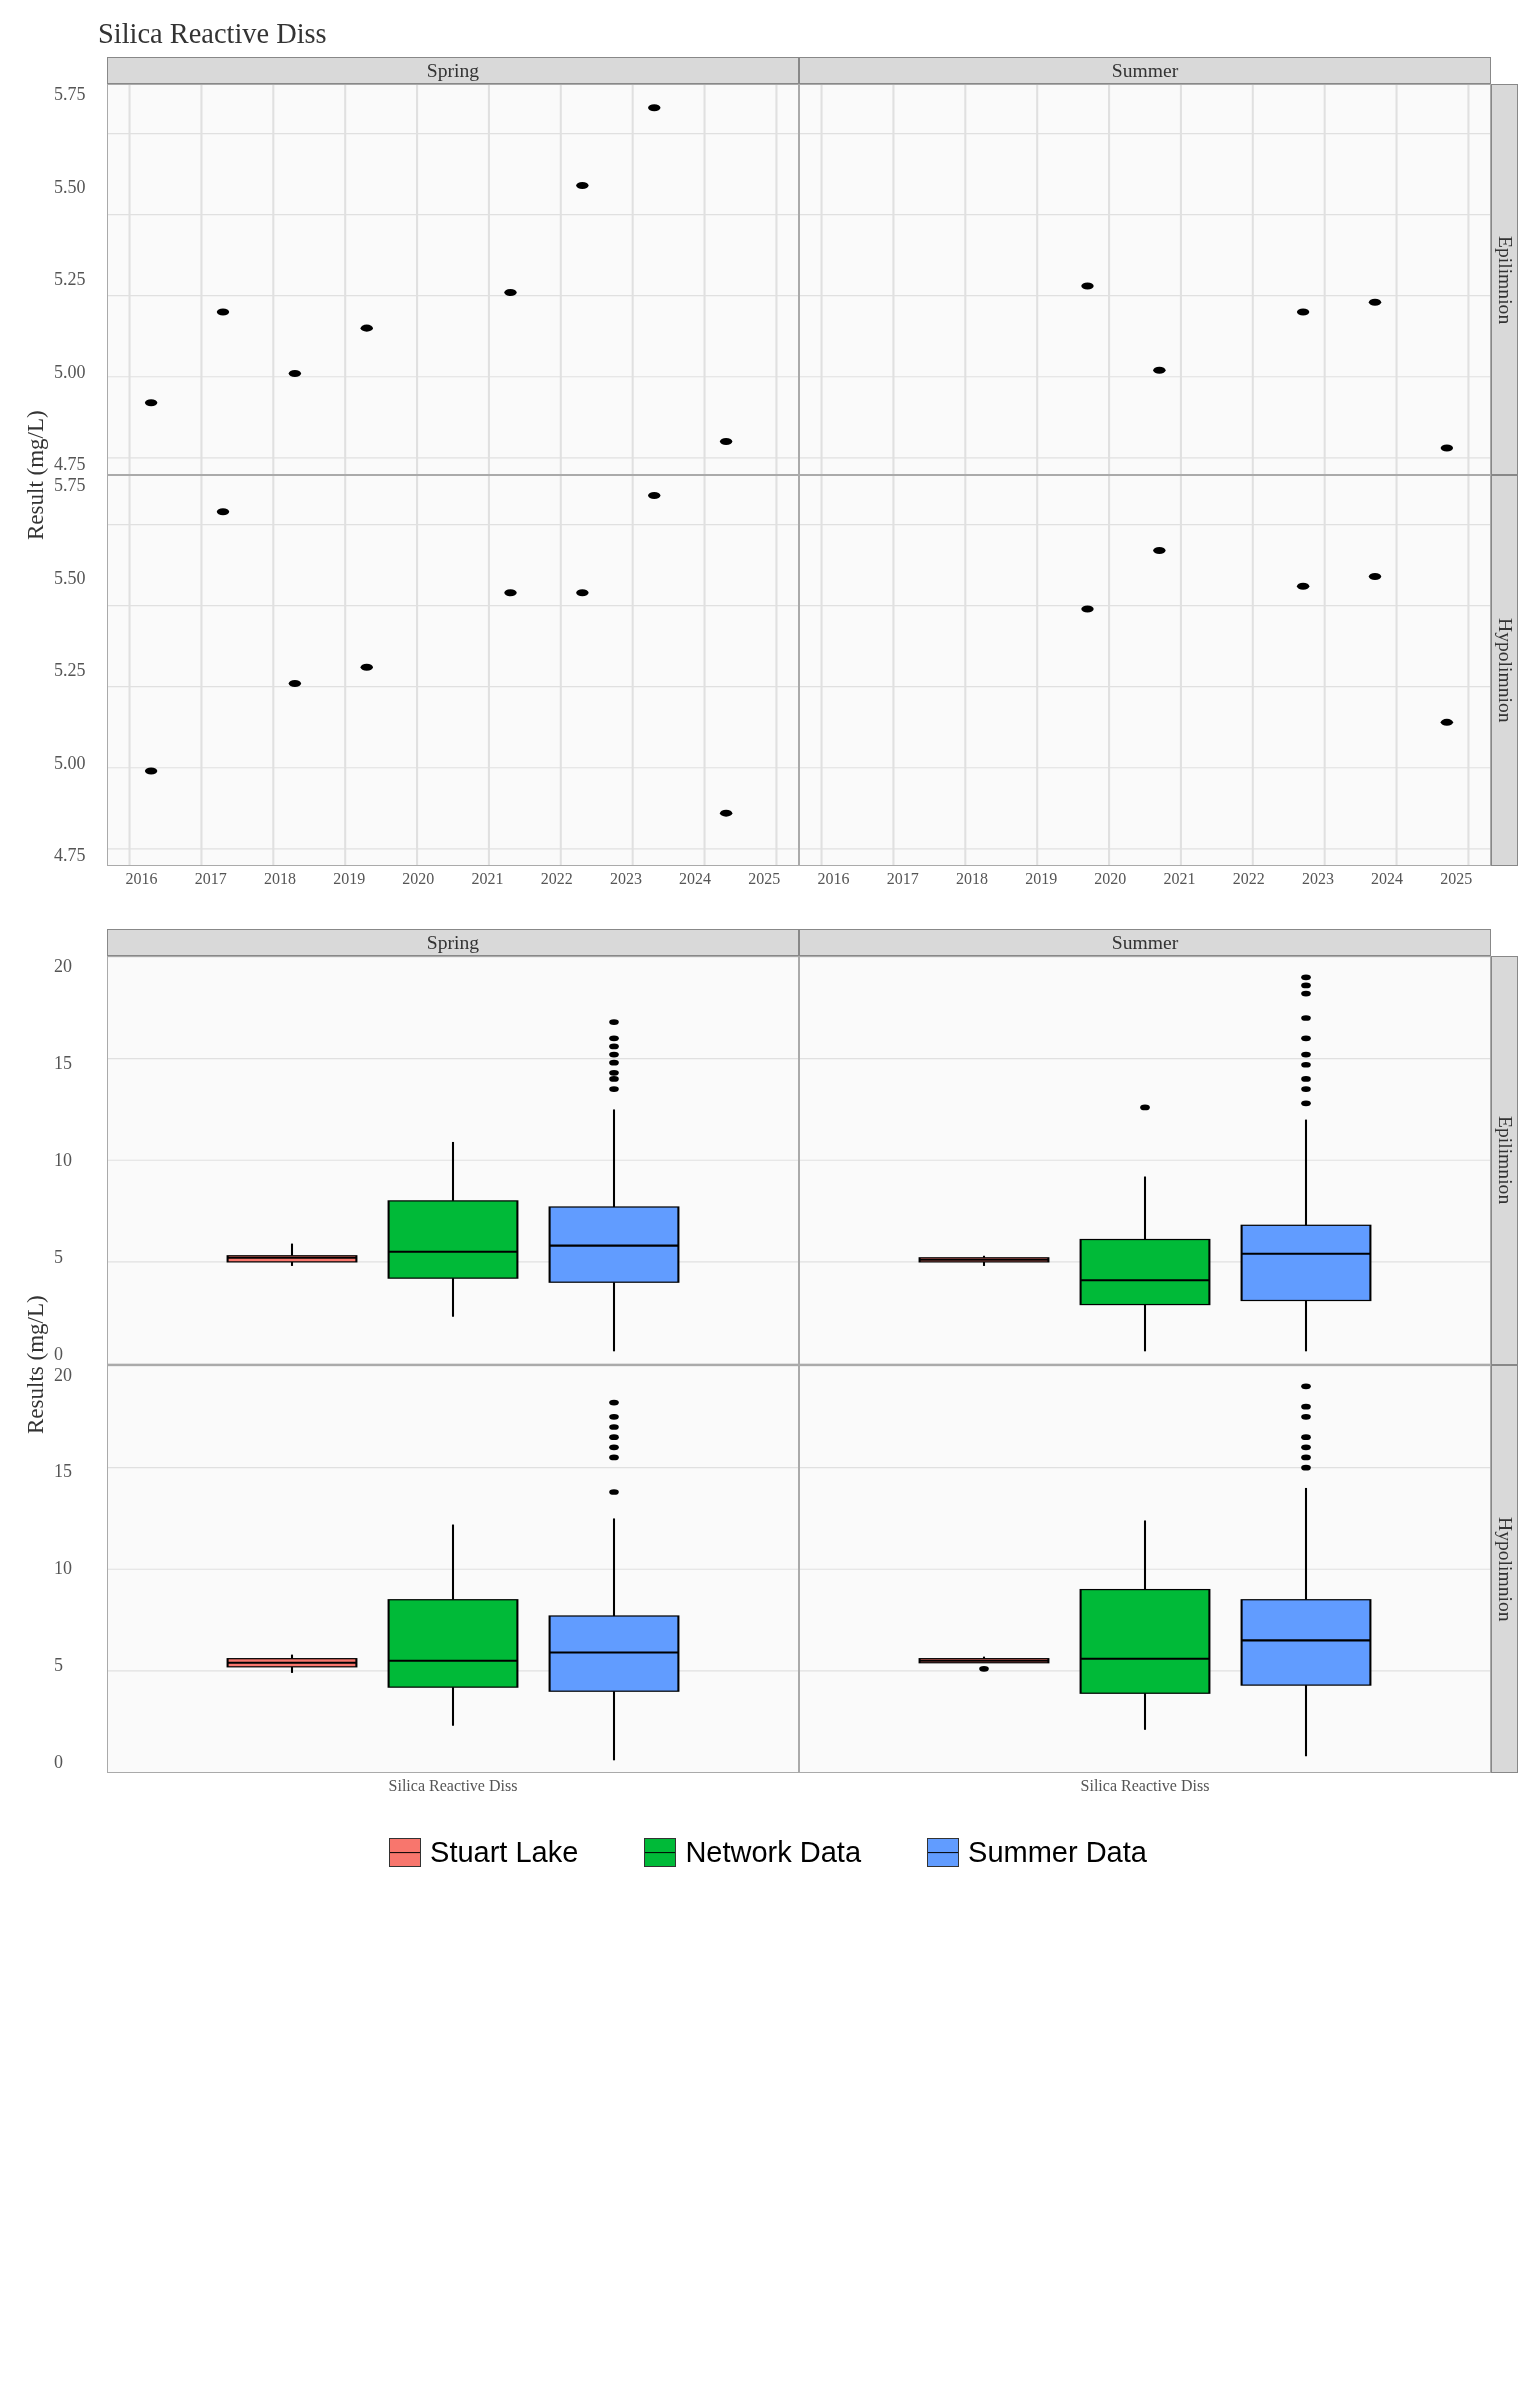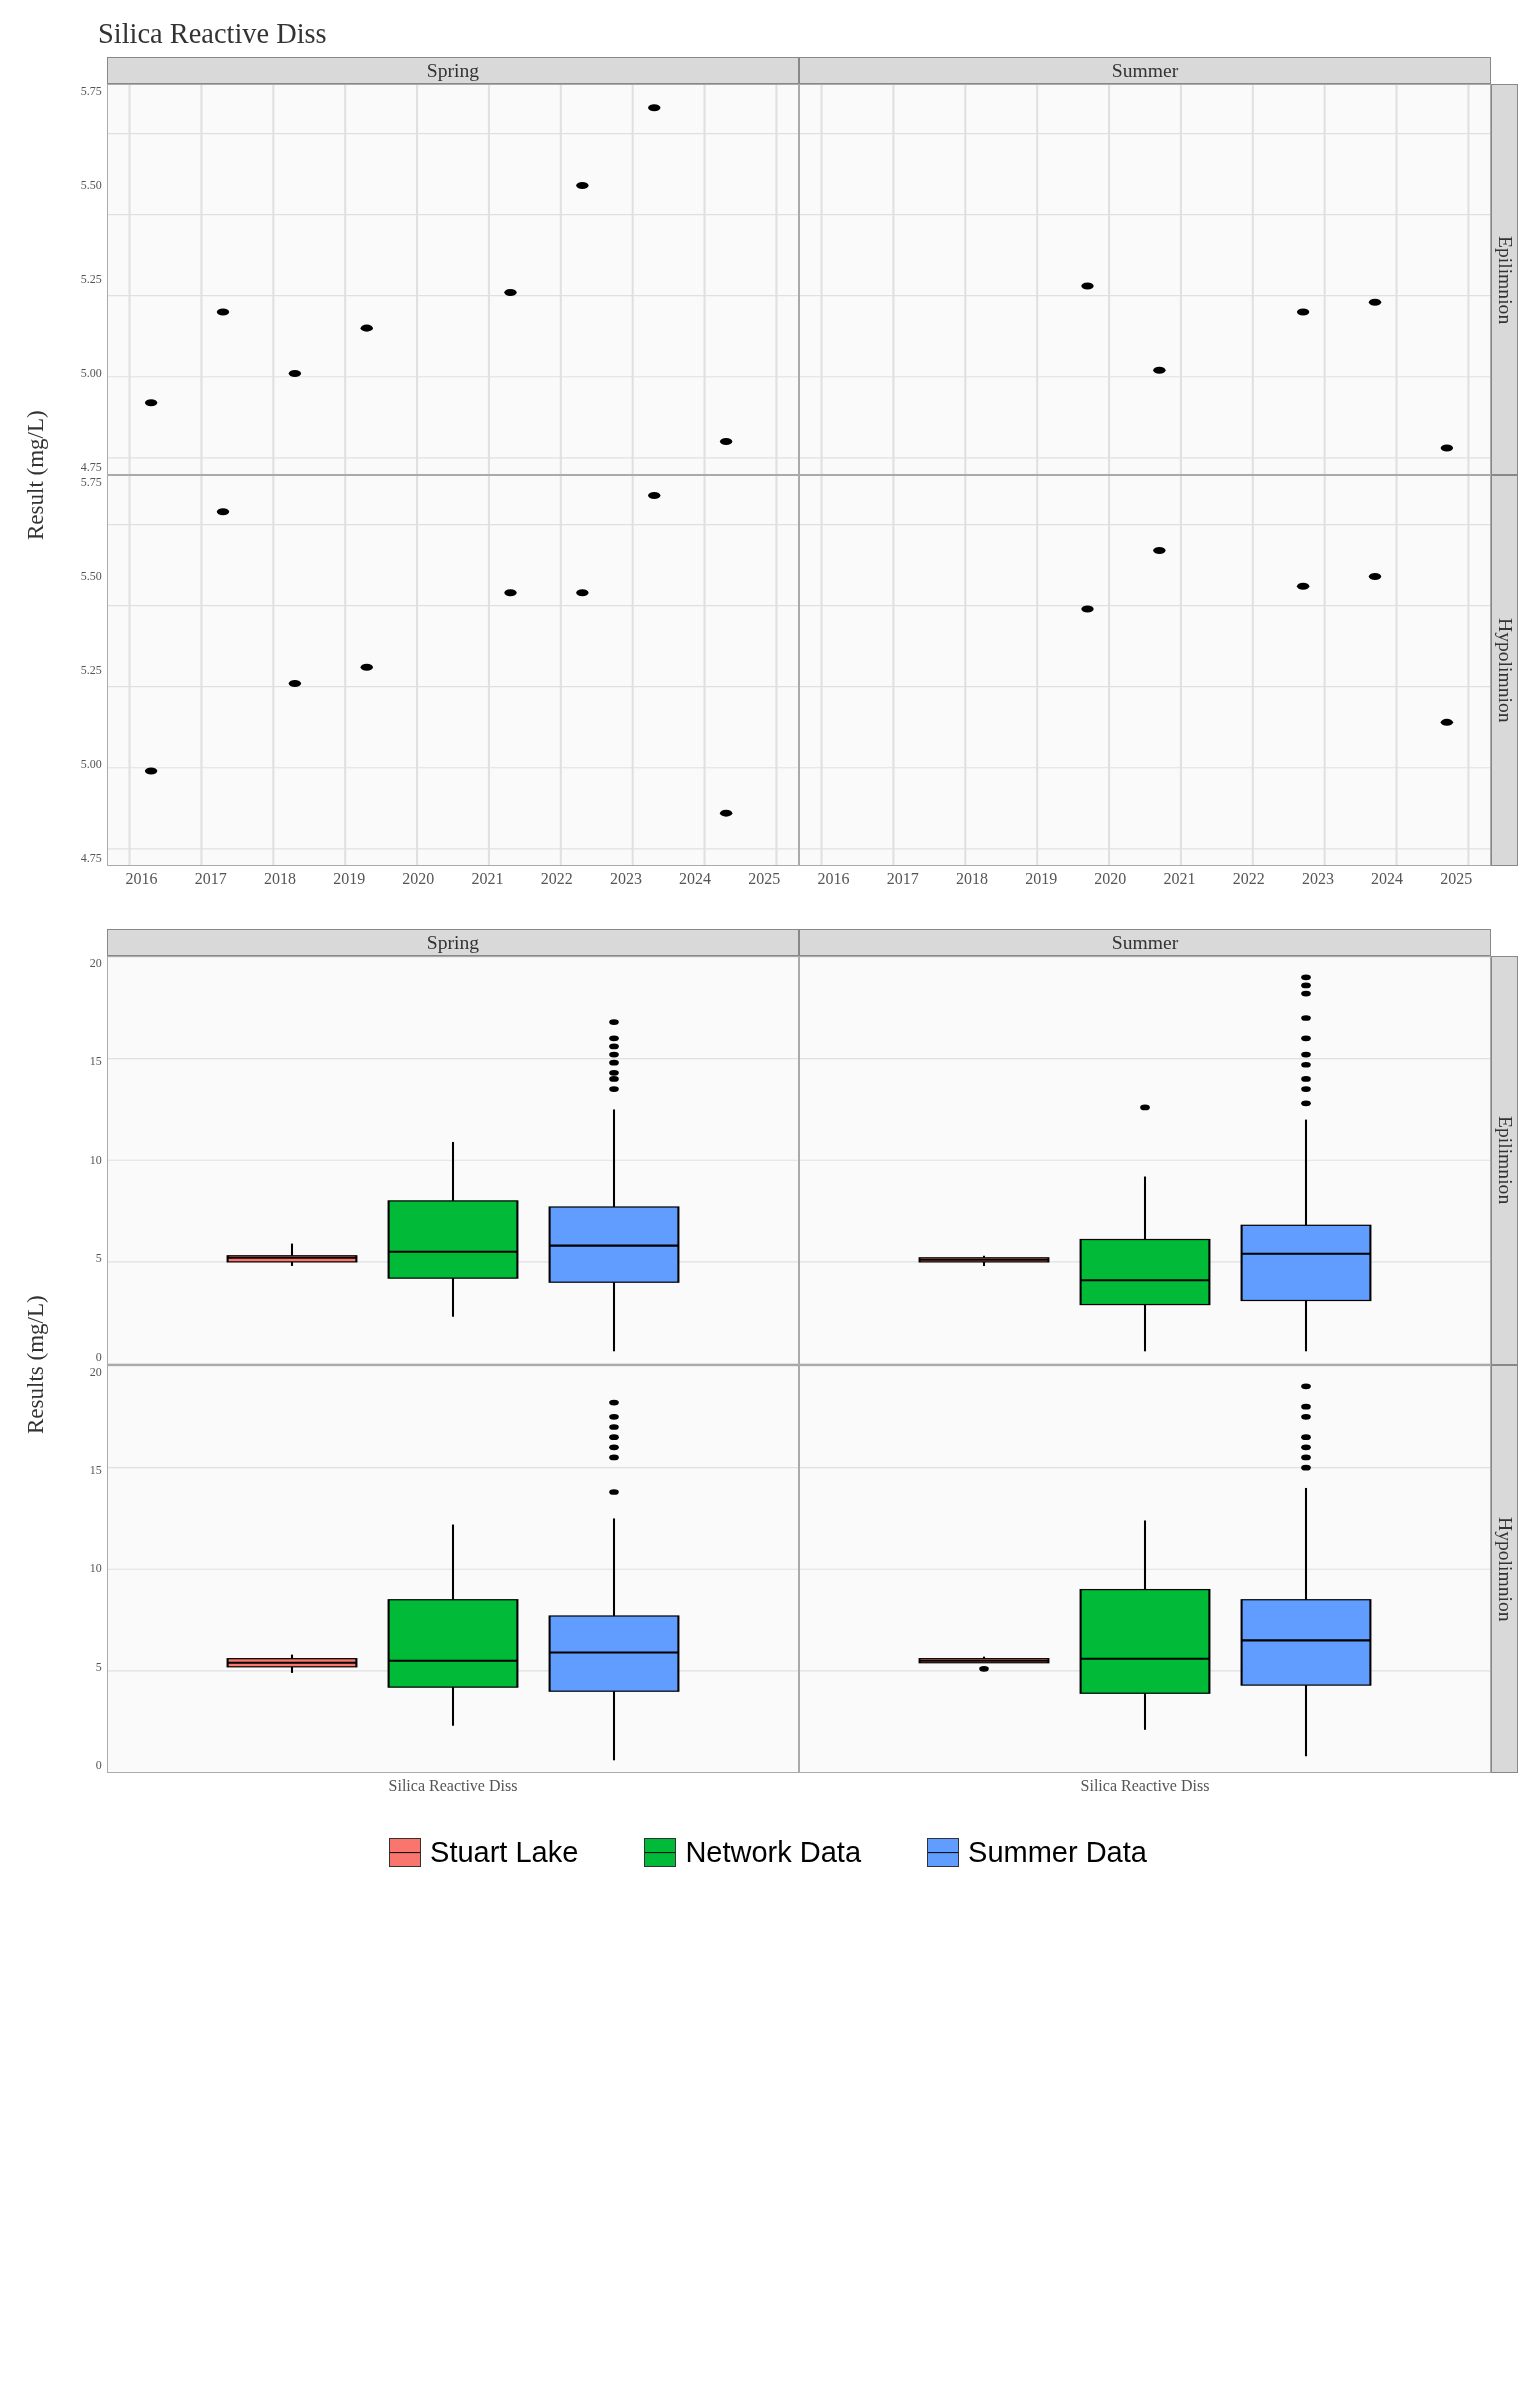--- a/index.html
+++ b/index.html
@@ -58,23 +58,23 @@
     display: flex;
     align-items: center;
     justify-content: center;
     font-size: 23px;
     color: #333;
   }
   .y-ticks {
     display:flex;
     flex-direction:column;
     justify-content:space-between;
-    align-items:flex-end;
+    align-items:flex-start;
     padding-right:5.3px;
-    font-size:12px;
+    font-size:18px;
     color:#555;
   }
   .x-ticks {
     display:flex;
     justify-content:space-around;
     font-size:16px;
     color:#555;
     padding-top:3.6px;
   }
   .legend {

